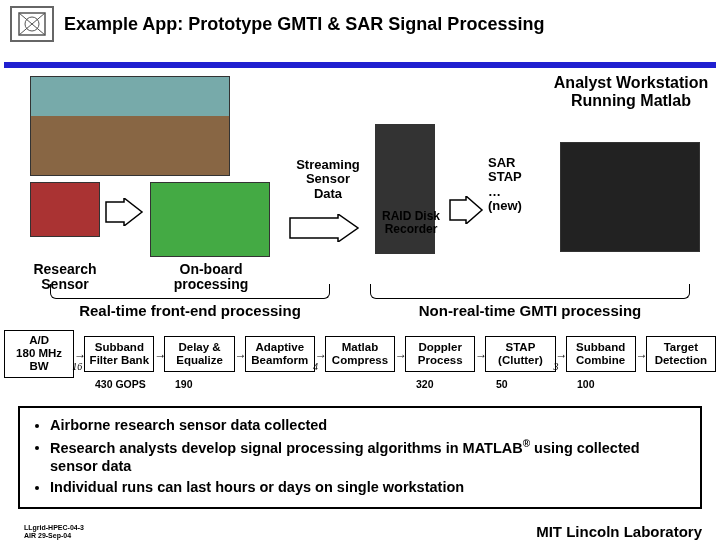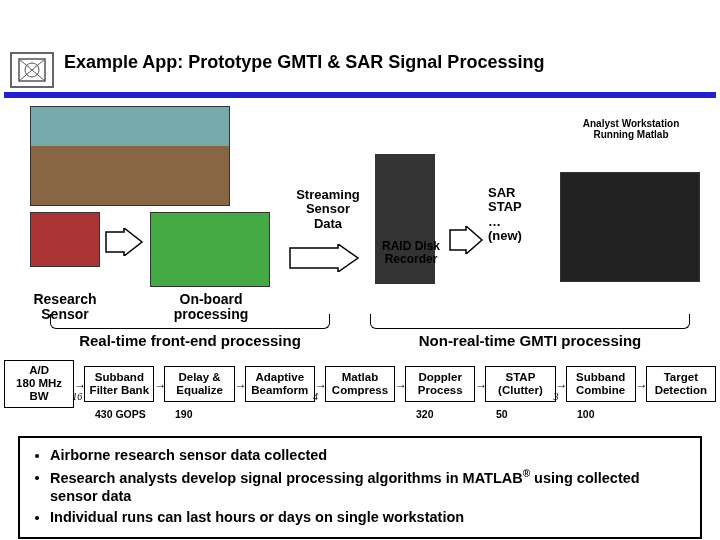--- a/index.html
+++ b/index.html
@@ -1,18 +1,18 @@
 <!DOCTYPE html>
 <html><head>
 <meta charset="utf-8">
 <style>
   * { box-sizing: border-box; margin: 0; padding: 0; }
   body { width: 720px; height: 540px; font-family: Arial, sans-serif; background: #fff; position: relative; overflow: hidden; }
   
-  .header { display: flex; padding: 6px 10px 4px; margin-top: 46px; }
+  .header { display: flex; align-items: center; padding: 6px 10px 20px; }
   .logo { width: 44px; height: 36px; border: 2px solid #666; display: flex; align-items: center; justify-content: center; margin-right: 10px; }
   .logo svg { width: 30px; height: 26px; }
   .title { font-size: 18px; font-weight: bold; color: #000; }
   .hr-bar { height: 6px; background: #2020d0; margin: 0 4px; }
   
   .top-section { position: relative; height: 230px; margin-top: 4px; }
   .photo { position: absolute; background: #666; border: 1px solid #333; display: flex; align-items: center; justify-content: center; color: #ccc; font-size: 9px; }
   .photo.aircraft { left: 30px; top: 4px; width: 200px; height: 100px; background: linear-gradient(#7aa 40%, #886644 40%); }
   .photo.sensor { left: 30px; top: 110px; width: 70px; height: 55px; background: #a33; }
   .photo.boards { left: 150px; top: 110px; width: 120px; height: 75px; background: #4a4; }
@@ -79,21 +79,21 @@
     <svg width="36" height="28">
         <path d="M2 4 L18 4 L18 0 L34 14 L18 28 L18 24 L2 24 Z" fill="none" stroke="#000" stroke-width="1.5"></path>
       </svg>
   </div>
 
   <div class="label" style="left:288px;top:86px;width:80px;white-space:pre-line">Streaming
 Sensor
 Data</div>
   <div class="label" style="left:376px;top:138px;width:70px;white-space:pre-line;font-size:12px">RAID Disk
 Recorder</div>
-  <div class="label" style="left:546px;top:16px;width:170px;white-space:pre-line;font-size:10px">Analyst Workstation
+  <div class="label" style="left:546px;top:2px;width:170px;white-space:pre-line;font-size:16px">Analyst Workstation
 Running Matlab</div>
   <div class="label" style="left:488px;top:84px;width:50px;text-align:left;white-space:pre-line">SAR
 STAP
 …
 (new)</div>
   <div class="label" style="left:20px;top:190px;width:90px;white-space:pre-line;font-size:14px">Research
 Sensor</div>
   <div class="label" style="left:156px;top:190px;width:110px;white-space:pre-line;font-size:14px">On-board
 processing</div>
 </div>

